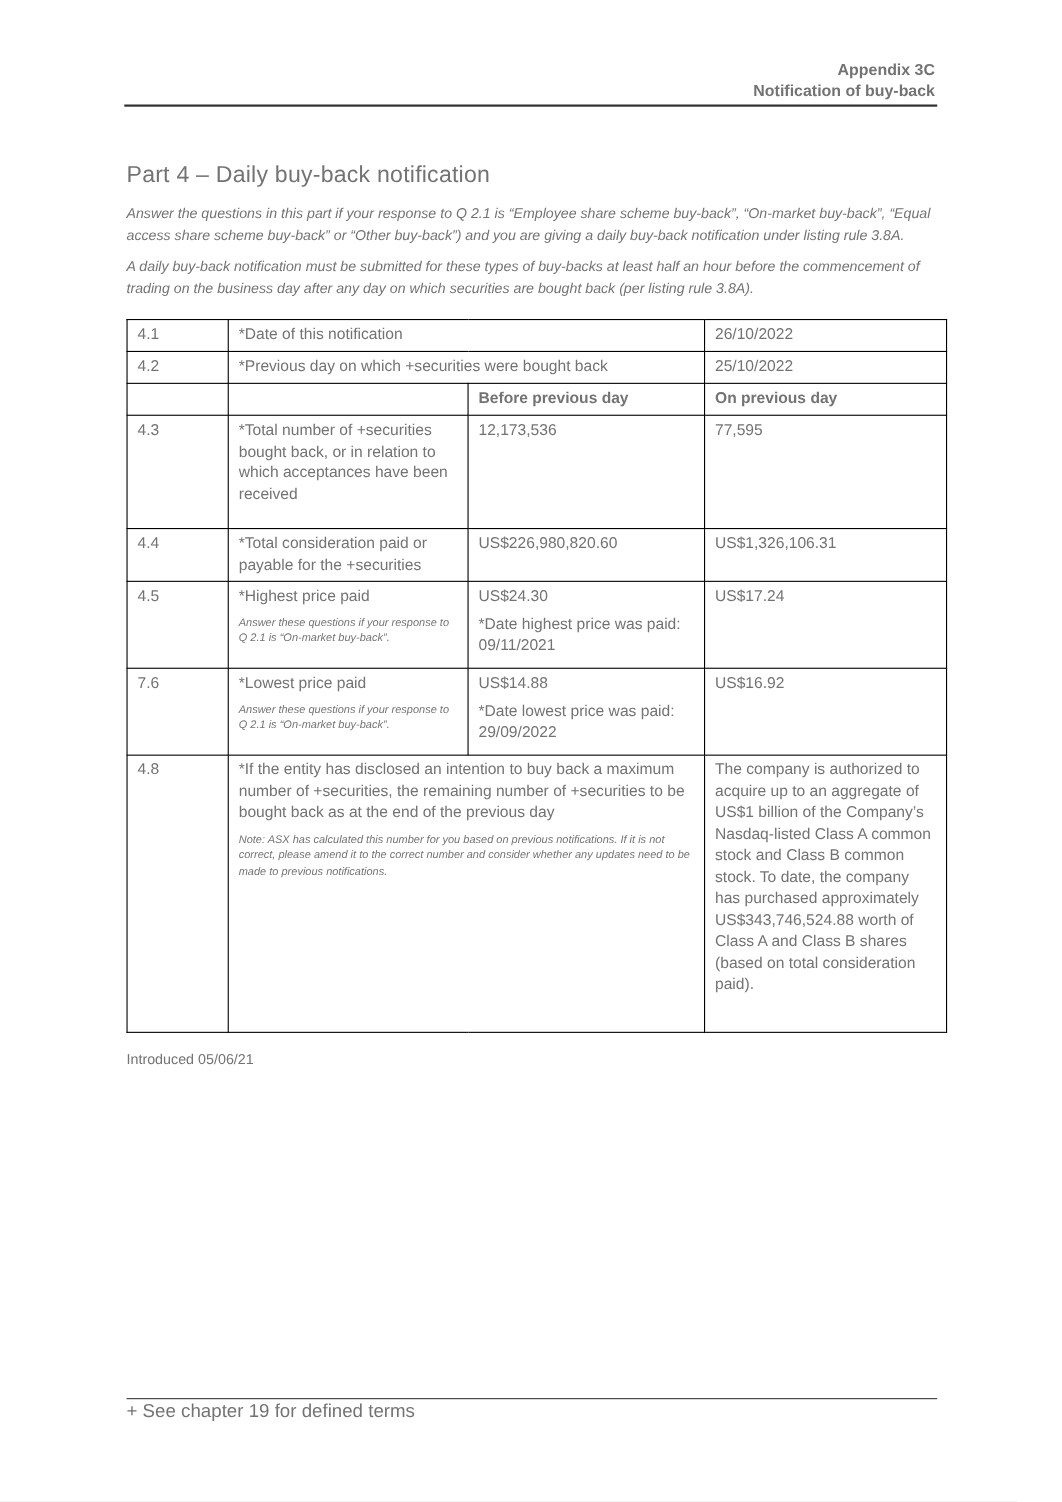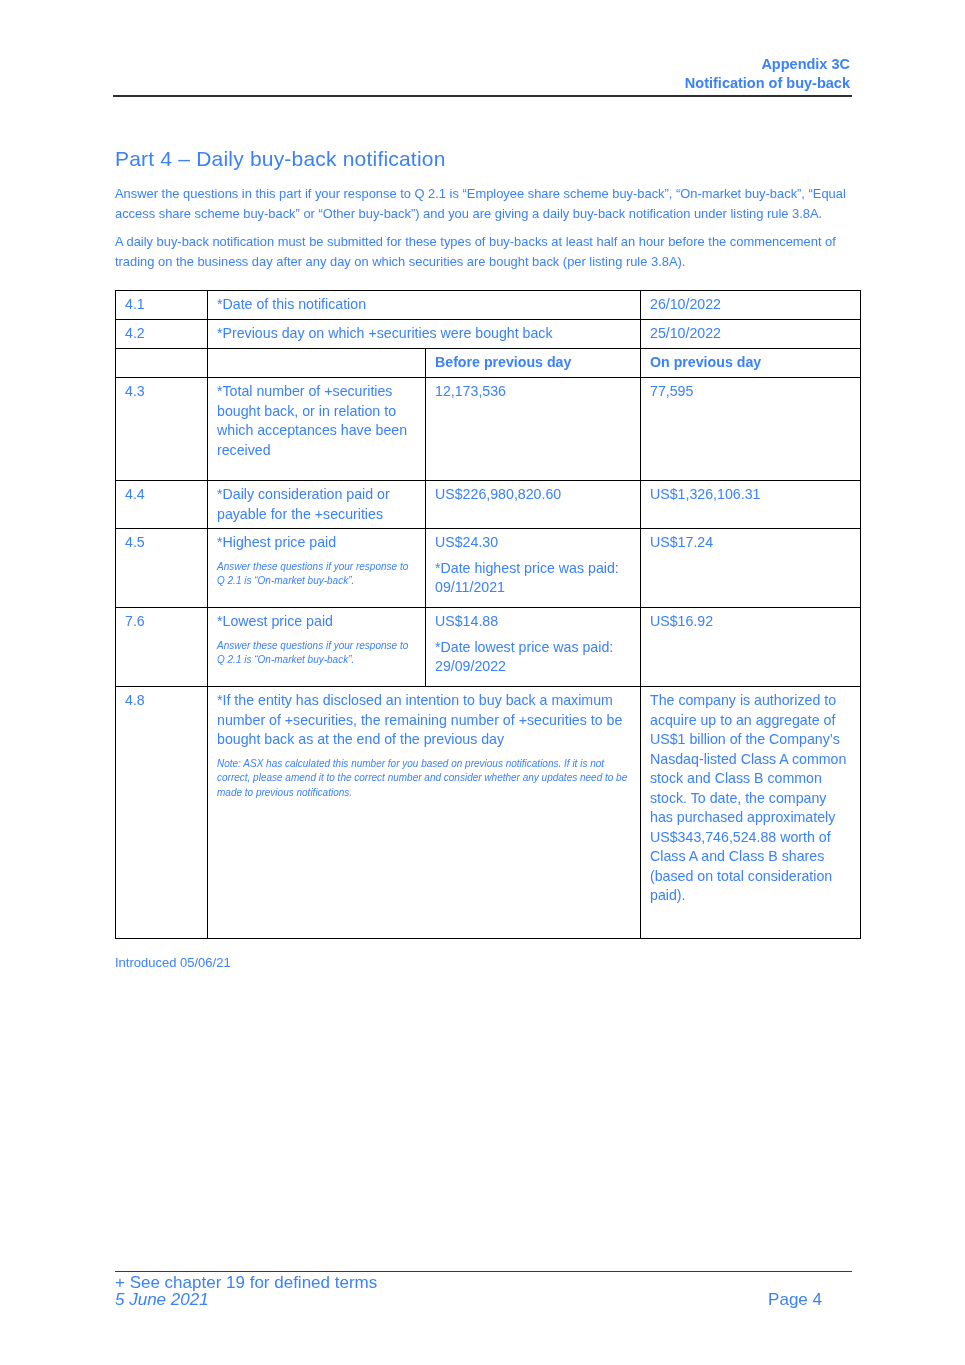--- a/index.html
+++ b/index.html
@@ -4,21 +4,21 @@
 <style>
   * { box-sizing: border-box; }
   html, body { margin: 0; padding: 0; background: #e8e8e8; }
   .page {
     position: relative;
     width: 965px;
     height: 1365px;
     margin: 0 auto;
     background: #ffffff;
     font-family: "Liberation Sans", sans-serif;
-    color: #3b82f6;
+    color: #737373;
     overflow: hidden;
   }
   .doc-header {
     position: absolute;
     top: 55px;
     right: 115px;
     text-align: right;
     font-weight: bold;
     font-size: 14.5px;
     line-height: 19px;
@@ -36,20 +36,21 @@
     top: 147px;
     width: 745px;
   }
   .part-title {
     font-size: 21px;
     font-weight: 400;
     margin: 0 0 13px 0;
     letter-spacing: 0.2px;
   }
   .intro p {
+    font-style: italic;
     font-size: 12.9px;
     line-height: 19.5px;
     margin: 0 0 9px 0;
     width: 737px;
   }
   table.buyback {
     border-collapse: collapse;
     width: 745px;
     margin-top: 19px;
     table-layout: fixed;
@@ -136,21 +137,21 @@
           <td class="bold">On previous day</td>
         </tr>
         <tr style="height:103px">
           <td>4.3</td>
           <td>*Total number of +securities bought back, or in relation to which acceptances have been received</td>
           <td>12,173,536</td>
           <td>77,595</td>
         </tr>
         <tr style="height:39px">
           <td>4.4</td>
-          <td>*Daily consideration paid or payable for the +securities</td>
+          <td>*Total consideration paid or payable for the +securities</td>
           <td>US$226,980,820.60</td>
           <td>US$1,326,106.31</td>
         </tr>
         <tr style="height:79px">
           <td>4.5</td>
           <td>
             <div>*Highest price paid</div>
             <div class="cell-note">Answer these questions if your response to Q 2.1 is “On-market buy-back”.</div>
           </td>
           <td>
@@ -181,19 +182,15 @@
         </tr>
       </tbody>
     </table>
 
     <div class="introduced">Introduced 05/06/21</div>
 
   </div>
 
   <div class="doc-footer">
     <div>+ See chapter 19 for defined terms</div>
-    <div class="footer-row">
-      <span class="footer-date">5 June 2021</span>
-      <span class="footer-page">Page 4</span>
-    </div>
   </div>
 
 </div>
 
 </body></html>

